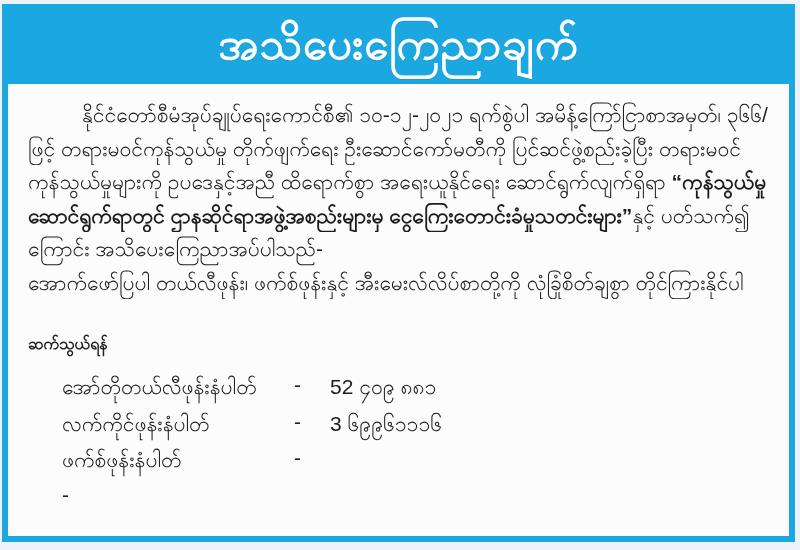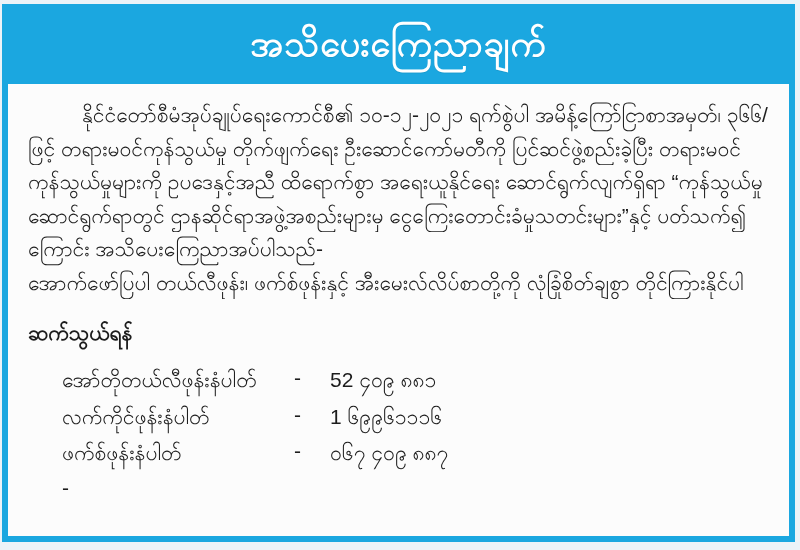--- a/index.html
+++ b/index.html
@@ -21,45 +21,45 @@
     left:2px; top:4px; right:5px; bottom:8px;
     background:var(--accent);
   }
   .header-band{
     position:absolute;
     left:0; top:0; right:0; height:80px;
     display:flex; align-items:center; justify-content:center;
   }
   .title{
     color:#FFFFFF;
-    font-size:36px;
+    font-size:44px;
     font-weight:bold;
     letter-spacing:1px;
     line-height:80px;
     text-shadow:0 1px 0 rgba(0,0,0,0.08);
   }
   .paper{
     position:absolute;
     left:6px; right:6px; top:80px; bottom:6px;
     background:var(--paper);
     padding:12px 20px 0 20px;
   }
   .para{ margin-top:2px; }
   .line{
     font-size:21px;
     line-height:33.5px;
     white-space:nowrap;
     overflow:hidden;
   }
   .line.indent{ text-indent:54px; }
   .seg{ display:inline; }
-  .seg.b{ font-weight:normal; }
+  .seg.b{ font-weight:bold; }
   .contact-heading{
-    margin-top:20px;
-    font-size:21px;
+    margin-top:34px;
+    font-size:16px;
     font-weight:bold;
   }
   .contact-rows{ margin-top:16px; }
   .contact-row{
     display:flex;
     align-items:flex-start;
     padding-left:34px;
     height:36.5px;
     font-size:21px;
   }
@@ -114,27 +114,26 @@
 
       <div class="contact-row">
         <span class="contact-label">အော်တိုတယ်လီဖုန်းနံပါတ်</span>
         <span class="contact-sep">-</span>
         <span class="contact-value">52 ၄၀၉ ၈၈၁</span>
       </div>
 
       <div class="contact-row">
         <span class="contact-label">လက်ကိုင်ဖုန်းနံပါတ်</span>
         <span class="contact-sep">-</span>
-        <span class="contact-value">1 ၆၉၉၆၁၁၁၆</span>
+        <span class="contact-value">3 ၆၉၉၆၁၁၁၆</span>
       </div>
 
       <div class="contact-row">
         <span class="contact-label">ဖက်စ်ဖုန်းနံပါတ်</span>
         <span class="contact-sep">-</span>
-        <span class="contact-value">၀၆၇ ၄၀၉ ၈၈၇</span>
       </div>
 
       <div class="contact-row">
         <span class="contact-sep">-</span>
       </div>
 
     </div>
 
   </div>
 

